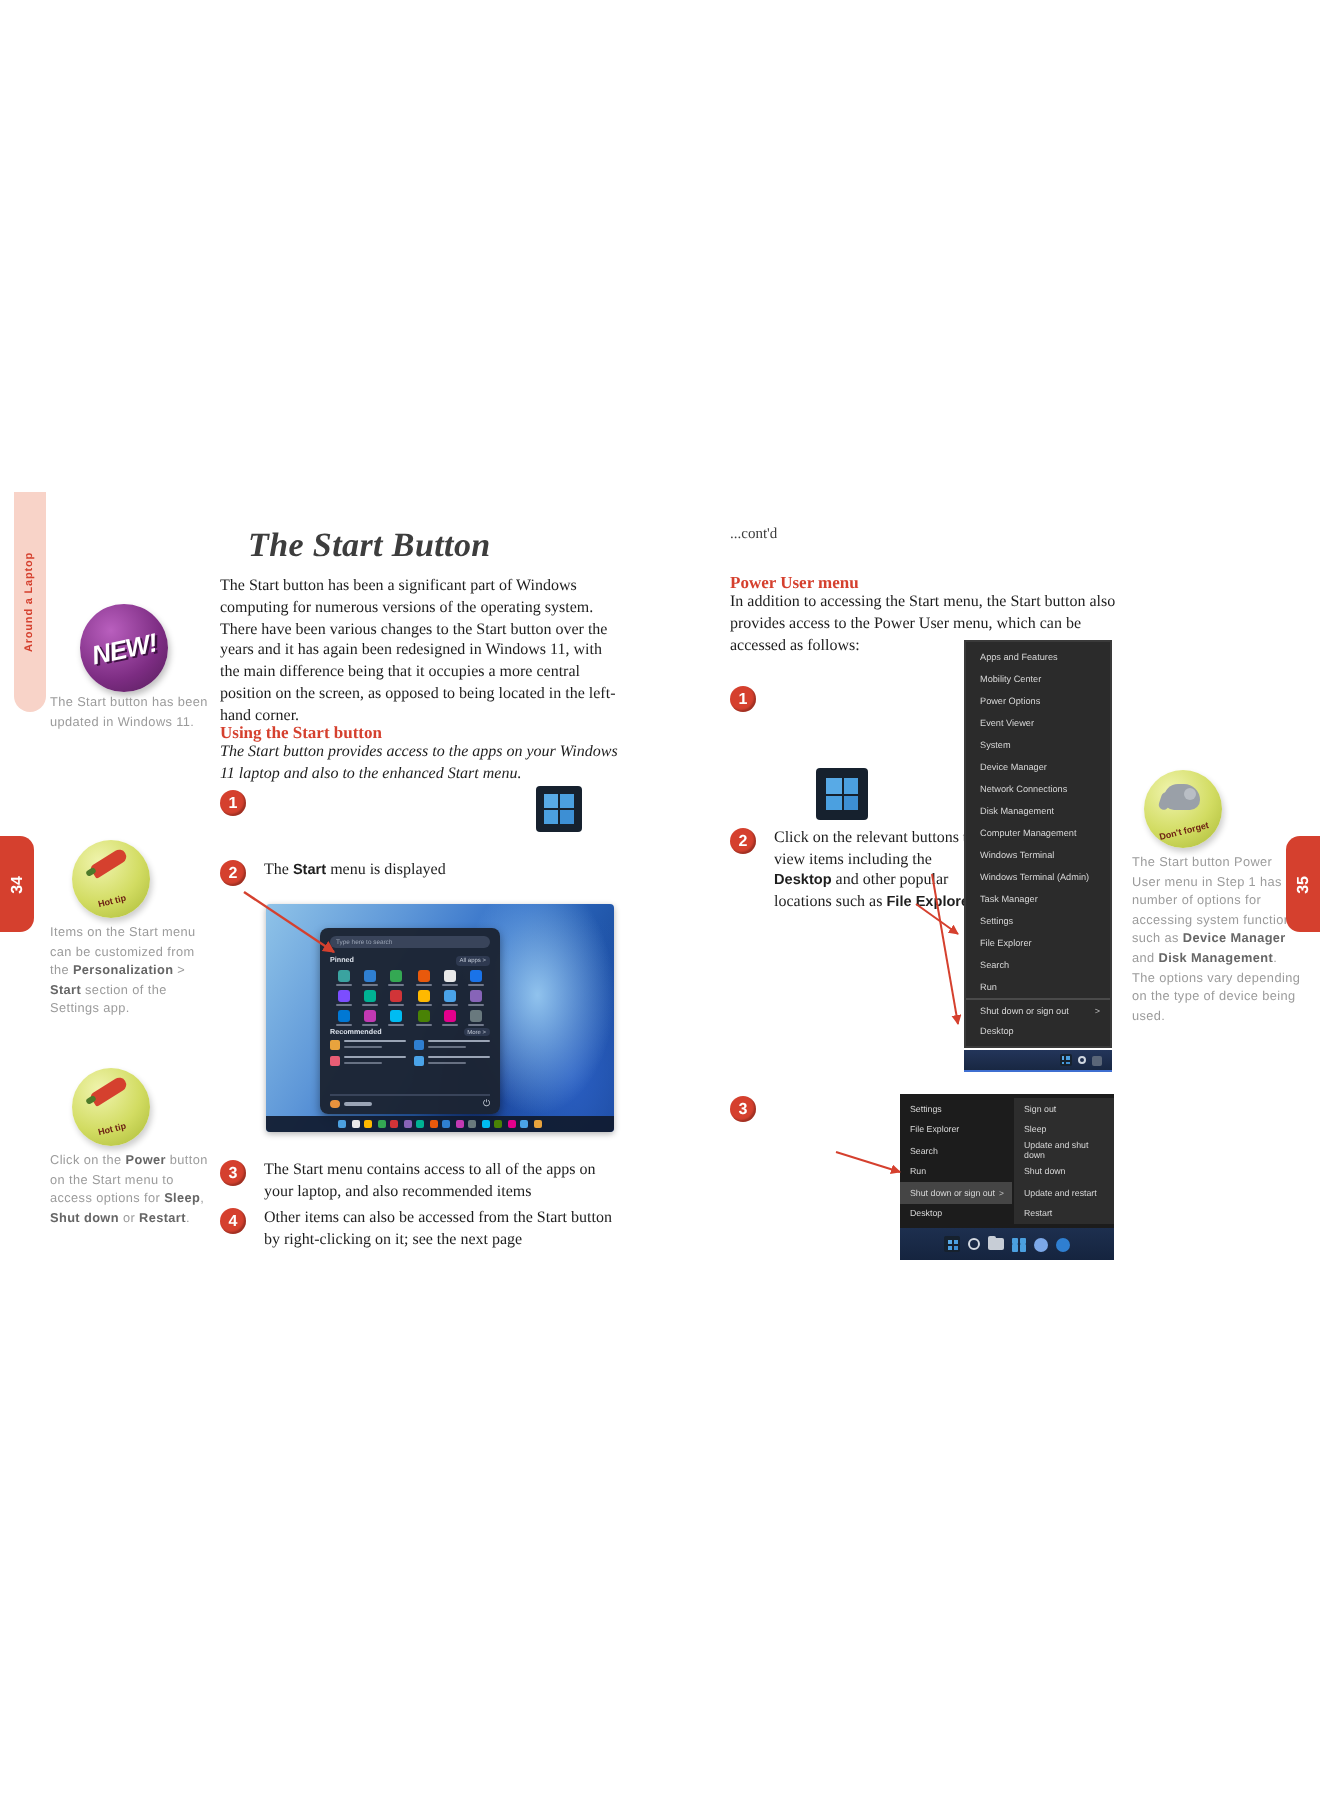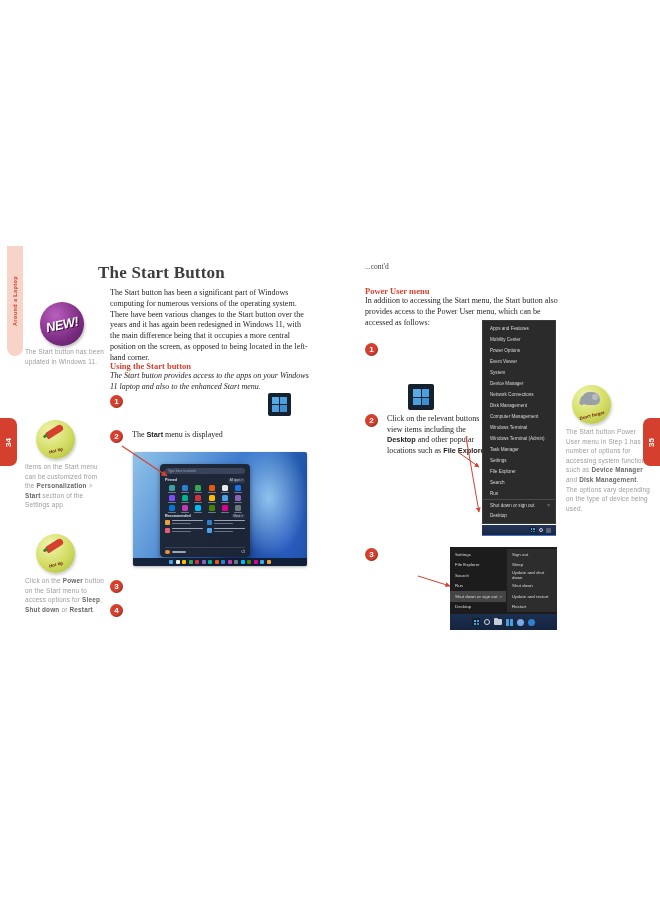--- a/index.html
+++ b/index.html
@@ -166,21 +166,21 @@
   <div class="blabel">Hot tip</div>
 </div>
 <div class="abs mnote" style="left:25px; top:462px; width:80px;"><span>Items on the Start menu can be customized from the </span><span class="seg-b">Personalization</span><span> &gt; </span><span class="seg-b">Start</span><span> section of the Settings app.</span></div>
 
 <div class="abs badge badge-tip" style="left:36px; top:534px;">
   <div class="chili"></div>
   <div class="blabel">Hot tip</div>
 </div>
 <div class="abs mnote" style="left:25px; top:576px; width:80px;"><span>Click on the </span><span class="seg-b">Power</span><span> button on the Start menu to access options for </span><span class="seg-b">Sleep</span><span>, </span><span class="seg-b">Shut down</span><span> or </span><span class="seg-b">Restart</span><span>.</span></div>
 
-<div class="abs title" style="left:98px; top:263px;">The Start Button</div>
+<div class="abs title" style="left:124px; top:263px;font-style:italic;">The Start Button</div>
 <div class="abs bodytext" style="left:110px; top:288px; width:202px;">The Start button has been a significant part of Windows computing for numerous versions of the operating system. There have been various changes to the Start button over the years and it has again been redesigned in Windows 11, with the main difference being that it occupies a more central position on the screen, as opposed to being located in the left-hand corner.</div>
 <div class="abs redhead" style="left:110px; top:361px;">Using the Start button</div>
 <div class="abs bodytext" style="left:110px; top:371px; width:202px;font-style:italic;">The Start button provides access to the apps on your Windows 11 laptop and also to the enhanced Start menu.</div>
 
 <div class="abs step" style="left:110px; top:395px; width:150px;">
   <div class="step-num">1</div>
 </div>
 <div class="abs winlogo" style="left:268px; top:393px; width:23px; height:23px; padding:4px;">
     <i></i>
     <i></i>
@@ -277,23 +277,25 @@
       <span class="tb-dot" style="background: rgb(0, 188, 242);"></span>
       <span class="tb-dot" style="background: rgb(73, 130, 5);"></span>
       <span class="tb-dot" style="background: rgb(227, 0, 140);"></span>
       <span class="tb-dot" style="background: rgb(74, 163, 232);"></span>
       <span class="tb-dot" style="background: rgb(232, 163, 61);"></span>
     </div>
 </div>
 
 <div class="abs step" style="left:110px; top:580px; width:200px;">
   <div class="step-num">3</div>
+  <div class="step-text"><span>The Start menu contains access to all of the apps on your laptop, and also recommended items</span></div>
 </div>
 <div class="abs step" style="left:110px; top:604px; width:200px;">
   <div class="step-num">4</div>
+  <div class="step-text"><span>Other items can also be accessed from the Start button by right-clicking on it; see the next page</span></div>
 </div>
 
 <div class="abs contd" style="left:365px; top:262px;">...cont'd</div>
 <div class="abs redhead" style="left:365px; top:286px;">Power User menu</div>
 <div class="abs bodytext" style="left:365px; top:296px; width:195px;">In addition to accessing the Start menu, the Start button also provides access to the Power User menu, which can be accessed as follows:</div>
 
 <div class="abs step" style="left:365px; top:343px; width:118px;">
   <div class="step-num">1</div>
 </div>
 <div class="abs winlogo" style="left:408px; top:384px; width:26px; height:26px; padding:5px;">

